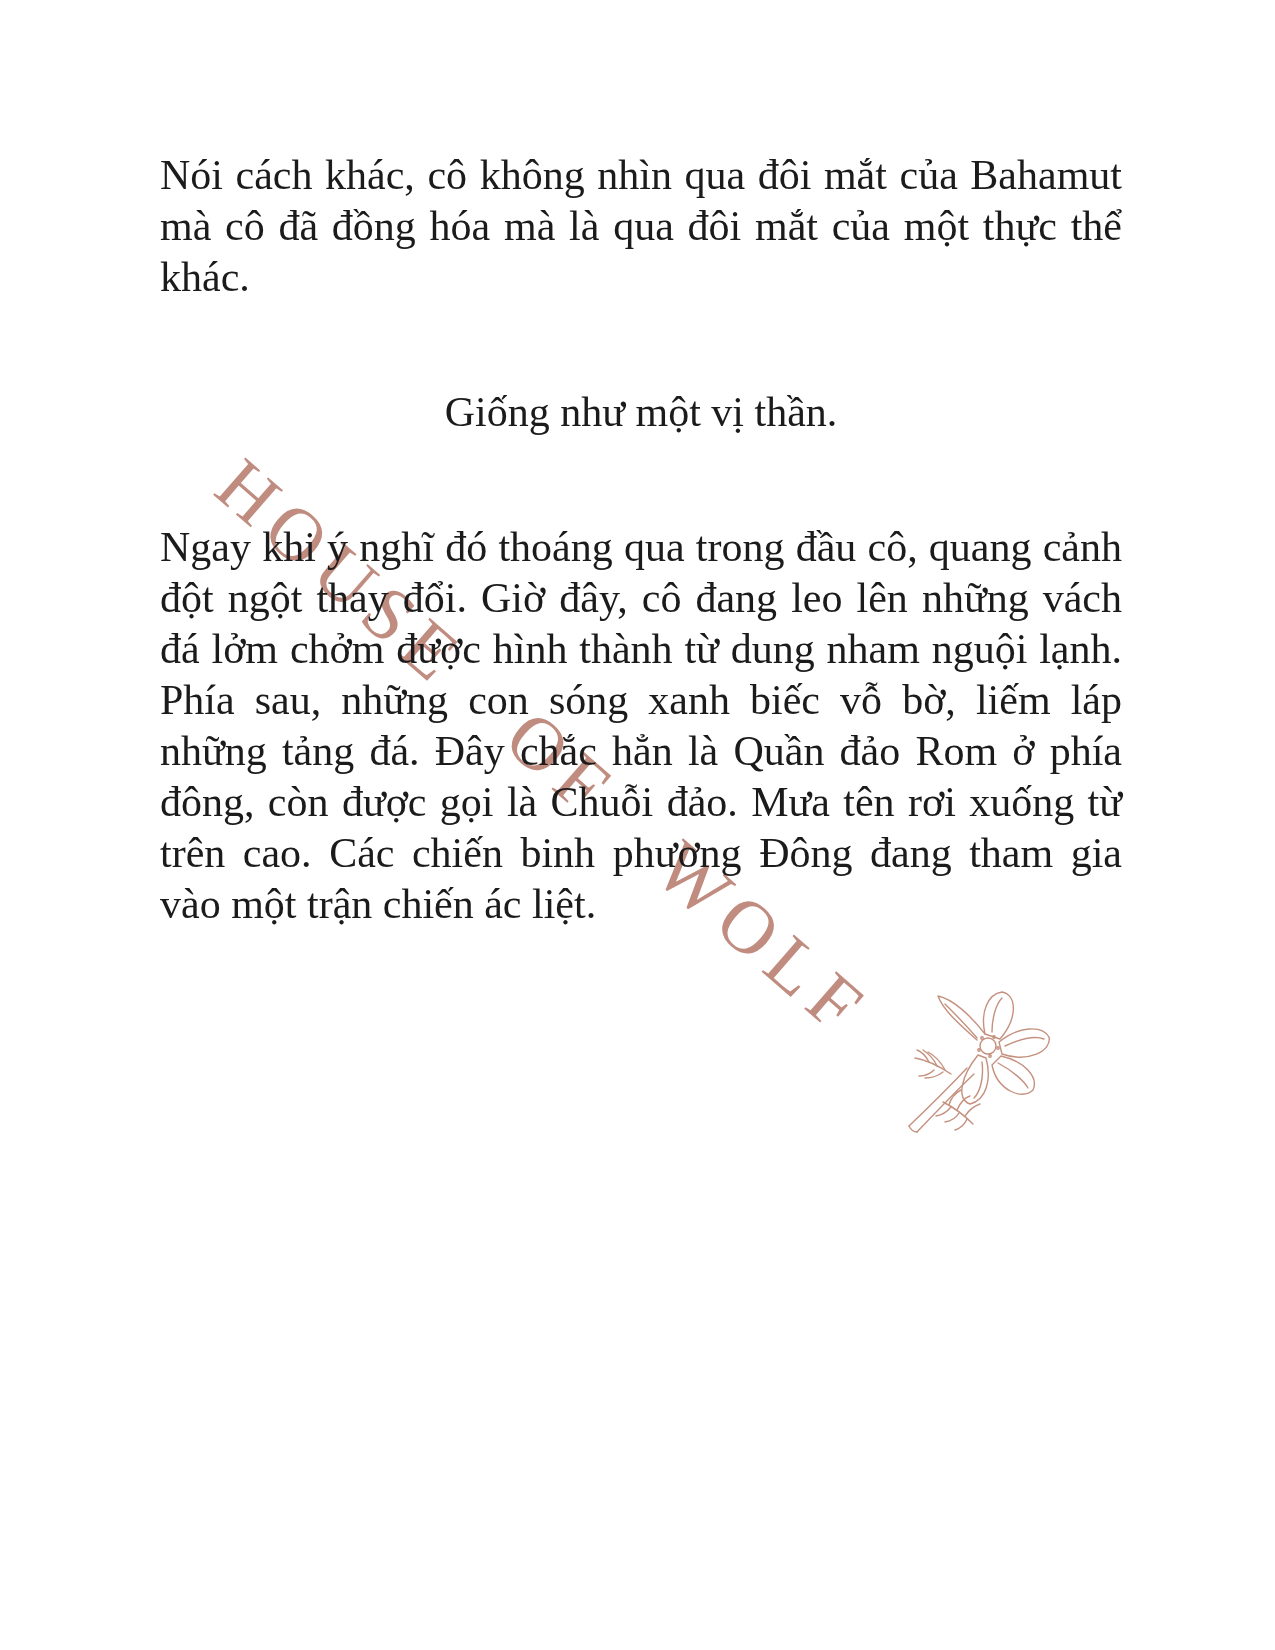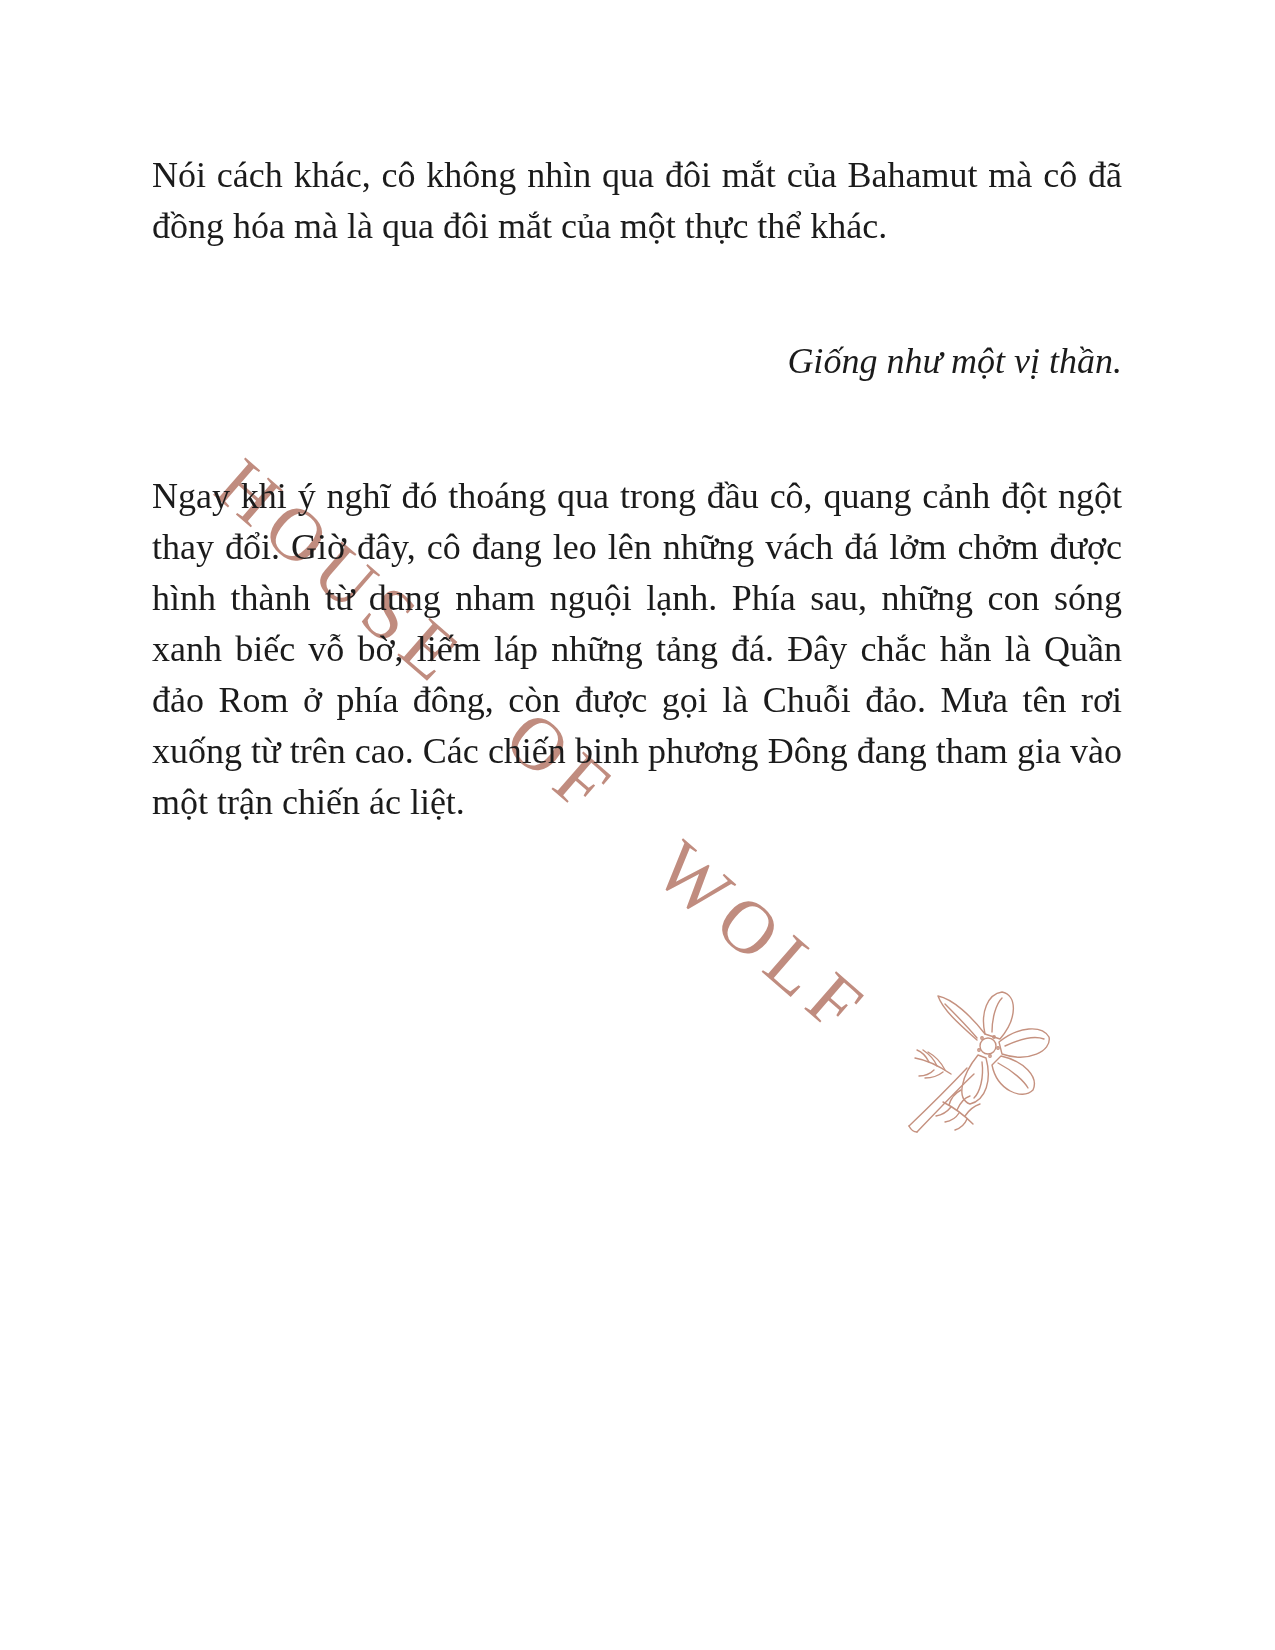--- a/index.html
+++ b/index.html
@@ -45,29 +45,28 @@
     z-index: 1;
   }
   .content {
     position: absolute;
     left: 152px;
     top: 150px;
     width: 970px;
     z-index: 2;
   }
   .content p {
-    margin: 0 0 84px 0;
-    font-size: 36px;
+    margin: 0 0 84px 8px;
+    font-size: 42px;
     line-height: 51px;
     text-align: justify;
     color: var(--ink, #1b1b1b);
   }
   .content p.italic {
-    font-style: italic;
-    text-align: right;
+    text-align: center;
   }
 </style>
 </head>
 <body>
 
 <div class="page">
 
   <div class="watermark">HOUSE OF WOLF</div>
 
   <svg class="flower" viewBox="0 0 180 160" aria-hidden="true">

